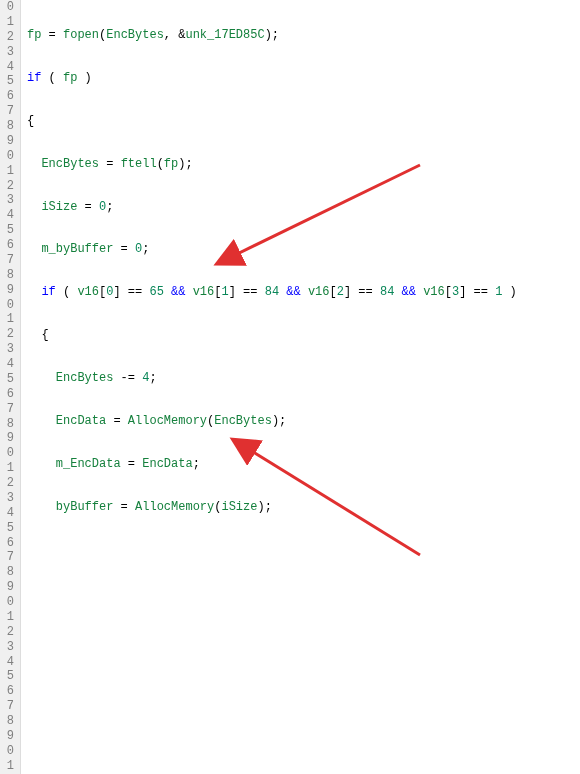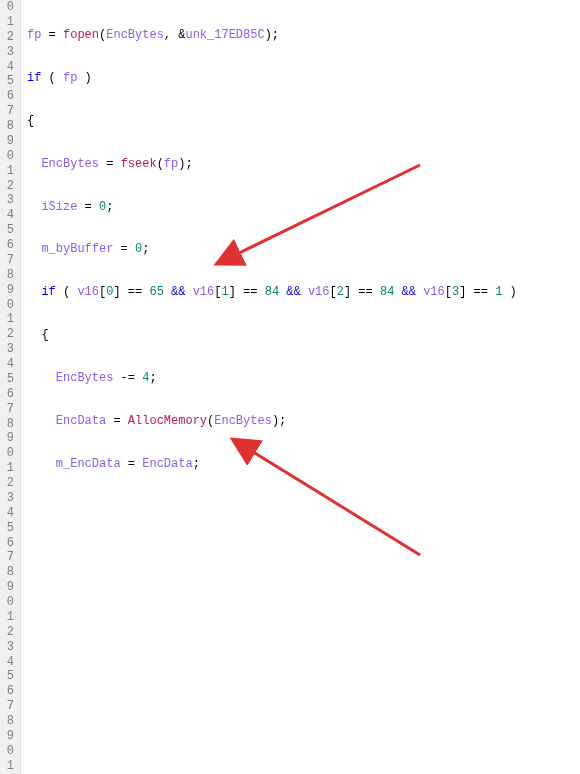--- a/index.html
+++ b/index.html
@@ -35,23 +35,23 @@
     position: relative;
   }
   .line {
     height: 14.88px;
     line-height: 14.88px;
   }
   .gutter .line {
     padding-right: 2px;
   }
   .kw { color: #0000ff; text-align: center; }
-  .var2 { color: #8b5cf6; }
+  .var2 { color: #15803d; }
   .num { color: #098658; }
-  .func { color: #be185d; text-align: right; }
+  .func { color: #15803d; text-align: right; }
   .arrow-layer {
     position: absolute;
     top: 0;
     left: 0;
     pointer-events: none;
   }
 </style>
 </head>
 <body>
 
@@ -107,28 +107,29 @@
     <div class="line">7</div>
     <div class="line">8</div>
     <div class="line">9</div>
     <div class="line">0</div>
     <div class="line">1</div>
   </div>
   <div class="code">
     <div class="line"><span class="var2">fp</span> = <span class="func">fopen</span>(<span class="var2">EncBytes</span>, &amp;<span class="var2">unk_17ED85C</span>);</div>
     <div class="line"><span class="kw">if</span> ( <span class="var2">fp</span> )</div>
     <div class="line">{</div>
-    <div class="line">  <span class="var2">EncBytes</span> = <span class="func">fseek</span>(<span class="var2">fp</span>);</div>
+    <div class="line">  <span class="var2">EncBytes</span> = <span class="func">ftell</span>(<span class="var2">fp</span>);</div>
     <div class="line">  <span class="var2">iSize</span> = <span class="num">0</span>;</div>
     <div class="line">  <span class="var2">m_byBuffer</span> = <span class="num">0</span>;</div>
     <div class="line">  <span class="kw">if</span> ( <span class="var2">v16</span>[<span class="num">0</span>] == <span class="num">65</span> <span class="kw">&amp;&amp;</span> <span class="var2">v16</span>[<span class="num">1</span>] == <span class="num">84</span> <span class="kw">&amp;&amp;</span> <span class="var2">v16</span>[<span class="num">2</span>] == <span class="num">84</span> <span class="kw">&amp;&amp;</span> <span class="var2">v16</span>[<span class="num">3</span>] == <span class="num">1</span> )</div>
     <div class="line">  {</div>
     <div class="line">    <span class="var2">EncBytes</span> -= <span class="num">4</span>;</div>
     <div class="line">    <span class="var2">EncData</span> = <span class="func">AllocMemory</span>(<span class="var2">EncBytes</span>);</div>
     <div class="line">    <span class="var2">m_EncData</span> = <span class="var2">EncData</span>;</div>
+    <div class="line">    <span class="var2">byBuffer</span> = <span class="func">AllocMemory</span>(<span class="var2">iSize</span>);</div>
     
     
     
     
     
     
     
     
     
     

